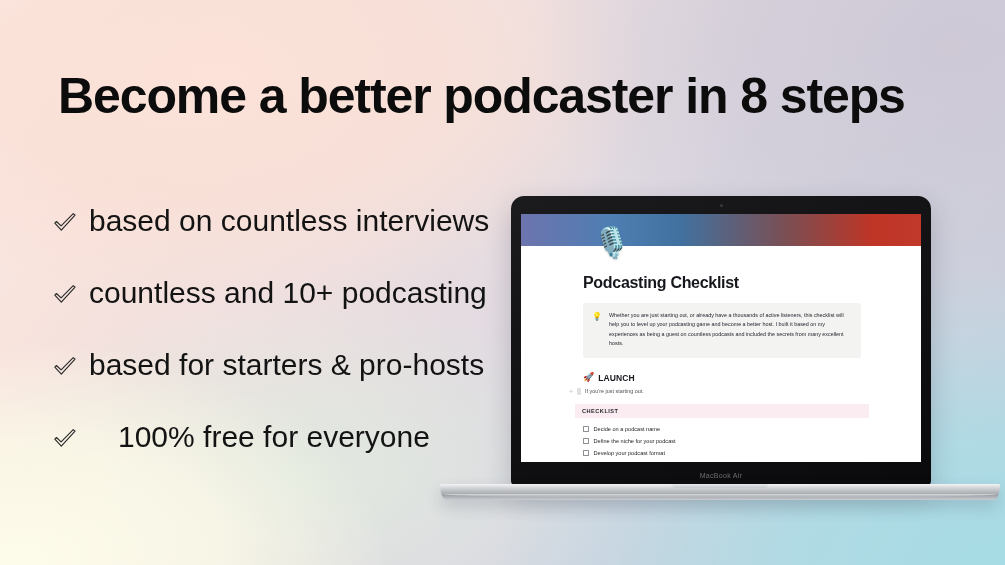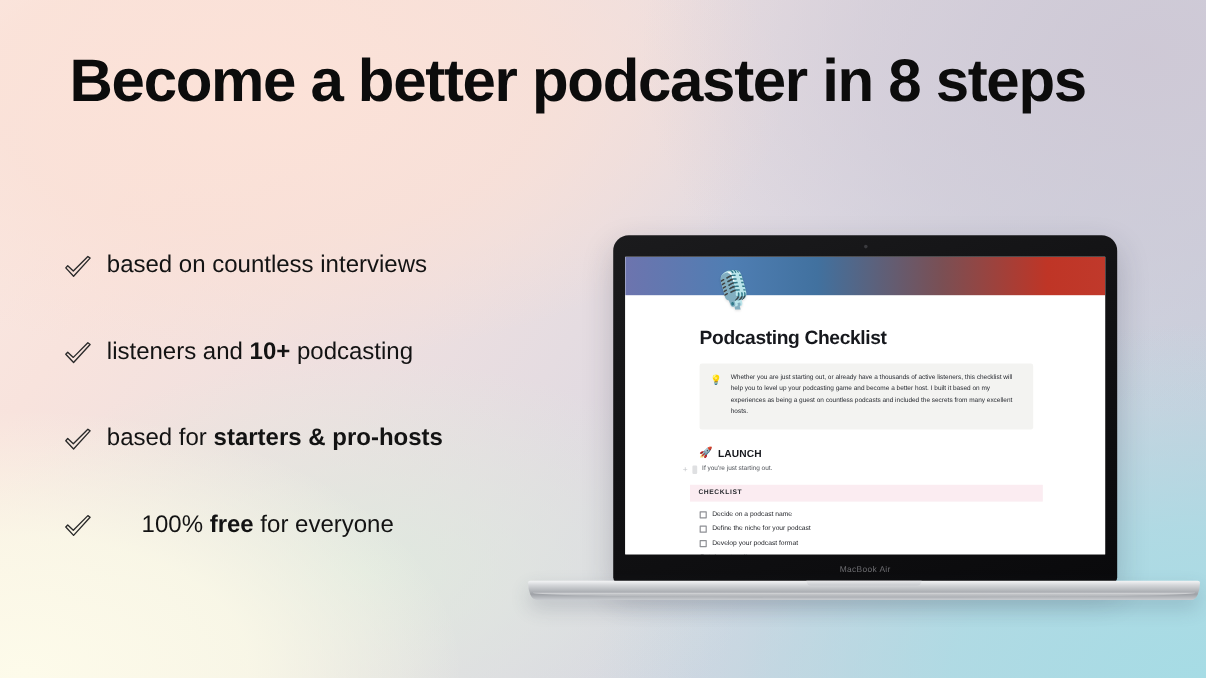--- a/index.html
+++ b/index.html
@@ -40,40 +40,40 @@
     background: radial-gradient(ellipse 62% 64% at 100% 100%,
       rgba(166,220,229,1) 0%, rgba(170,220,229,0.82) 34%, rgba(175,220,228,0.28) 62%, rgba(175,220,228,0) 82%);
   }
   .bg-mint {
     background: radial-gradient(ellipse 42% 40% at 30% 84%,
       rgba(223,235,223,0.85) 0%, rgba(223,235,223,0.35) 48%, rgba(223,235,223,0) 78%);
   }
 
   
   #headline {
-    position:absolute; left:58px; top:40px; width:900px;
+    position:absolute; left:58px; top:69px; width:900px;
     font-size:50px; font-weight:bold; color:#0c0c0c;
     letter-spacing:-1.1px; line-height:1.08; white-space:nowrap;
   }
 
   
   #bullets { position:absolute; left:52px; top:198px; width:430px; }
   .bullet {
     display:flex; align-items:center; gap:11px;
     height:46px; margin-bottom:26px;
   }
   .bullet:last-child { margin-bottom:0;gap:40px; }
   .check-icon {
     width:26px; height:26px; flex:0 0 26px;
     display:block; margin-top:3px;
   }
   .bullet-text {
-    font-size:20px; color:#131313; line-height:1.2; white-space:nowrap;
-  }
-  .bullet-text b { font-weight:bold; }
+    font-size:30px; color:#131313; line-height:1.2; white-space:nowrap;
+  }
+  .bullet-text b { font-weight:normal; }
 
   
   #laptop { position:absolute; left:440px; top:196px; width:560px; height:320px; }
 
   .lid {
     position:absolute; left:71px; top:0; width:420px; height:290px;
     background:linear-gradient(160deg,#1b1b1d 0%,#121214 45%,#0a0a0c 100%);
     border-radius:13px 13px 5px 5px;
     box-shadow:0 10px 26px rgba(40,40,60,0.22);
   }
@@ -185,21 +185,21 @@
     <svg class="check-icon" viewBox="0 0 24 24">
       <path d="M2.6 12.2 L4.1 10.6 L8.4 14.6 L19.6 3.4 L21.3 4.7 L8.6 18.6 Z" fill="none" stroke="#2a2a2a" stroke-width="1.05" stroke-linejoin="round"></path>
     </svg>
     <div class="bullet-text"><span>based on countless interviews</span><b></b><span></span></div>
   </div>
 
   <div class="bullet">
     <svg class="check-icon" viewBox="0 0 24 24">
       <path d="M2.6 12.2 L4.1 10.6 L8.4 14.6 L19.6 3.4 L21.3 4.7 L8.6 18.6 Z" fill="none" stroke="#2a2a2a" stroke-width="1.05" stroke-linejoin="round"></path>
     </svg>
-    <div class="bullet-text"><span>listeners and </span><b>10+</b><span> podcasting</span></div>
+    <div class="bullet-text"><span>countless and </span><b>10+</b><span> podcasting</span></div>
   </div>
 
   <div class="bullet">
     <svg class="check-icon" viewBox="0 0 24 24">
       <path d="M2.6 12.2 L4.1 10.6 L8.4 14.6 L19.6 3.4 L21.3 4.7 L8.6 18.6 Z" fill="none" stroke="#2a2a2a" stroke-width="1.05" stroke-linejoin="round"></path>
     </svg>
     <div class="bullet-text"><span>based for </span><b>starters &amp; pro-hosts</b><span></span></div>
   </div>
 
   <div class="bullet">

